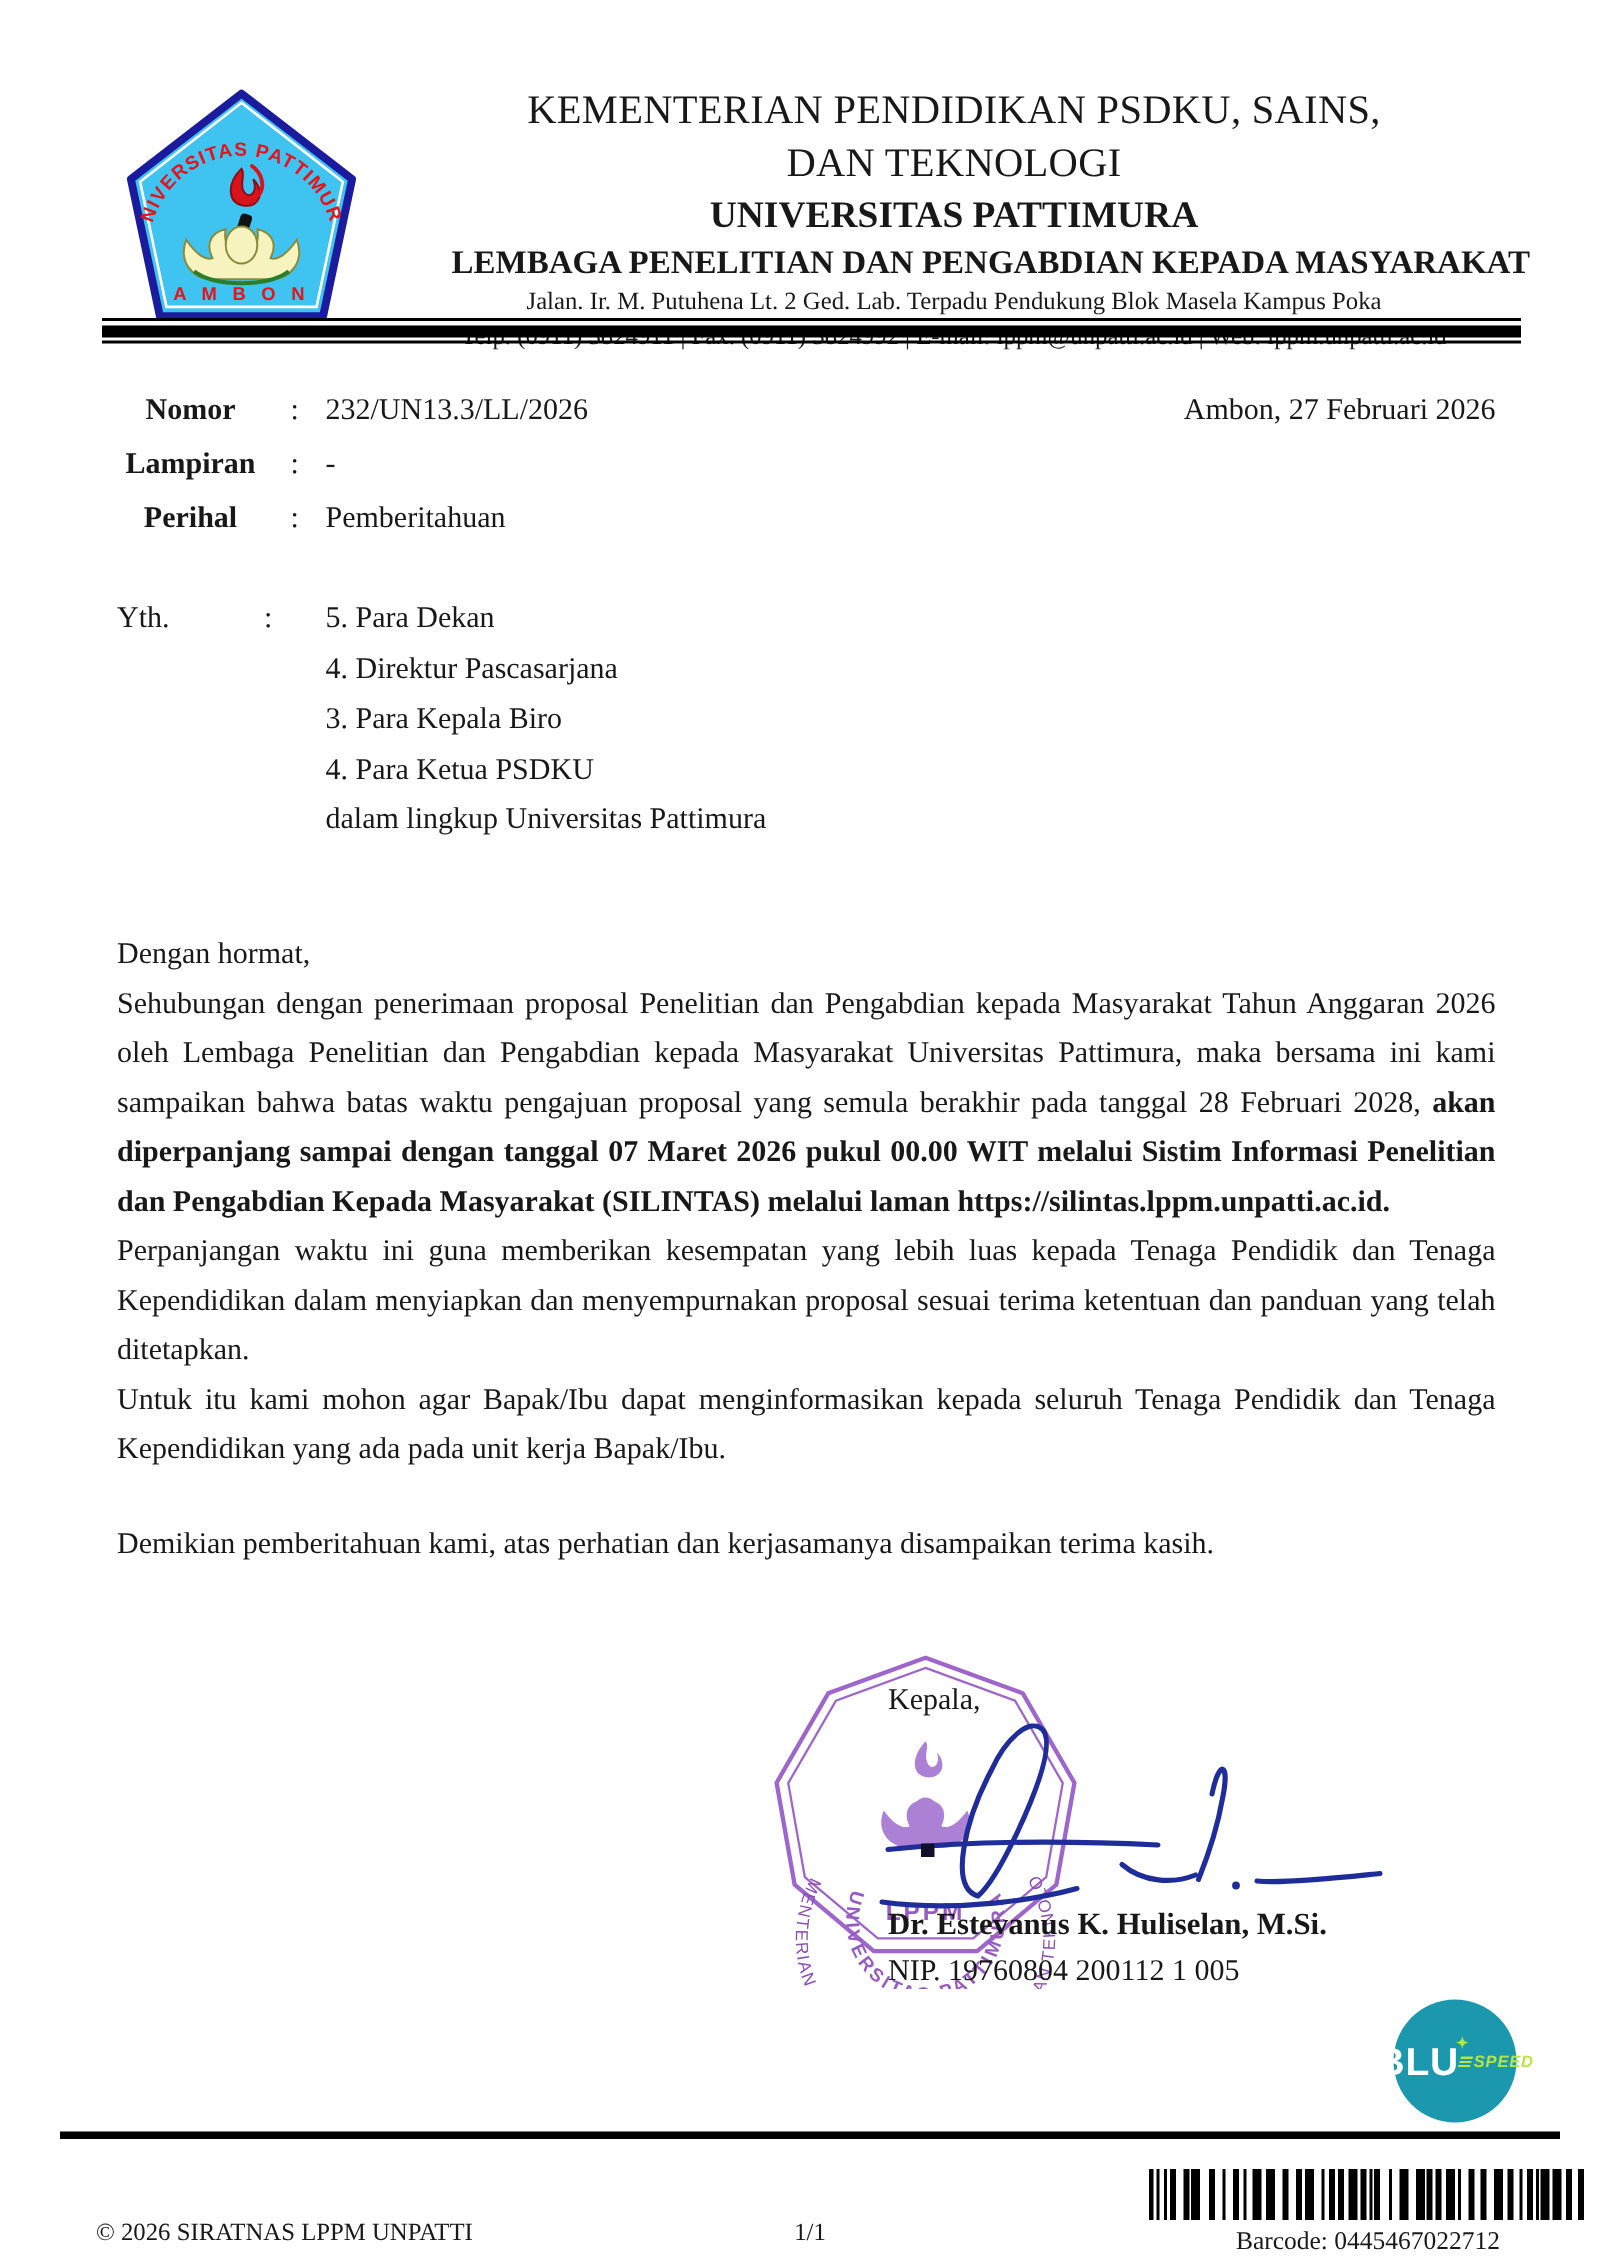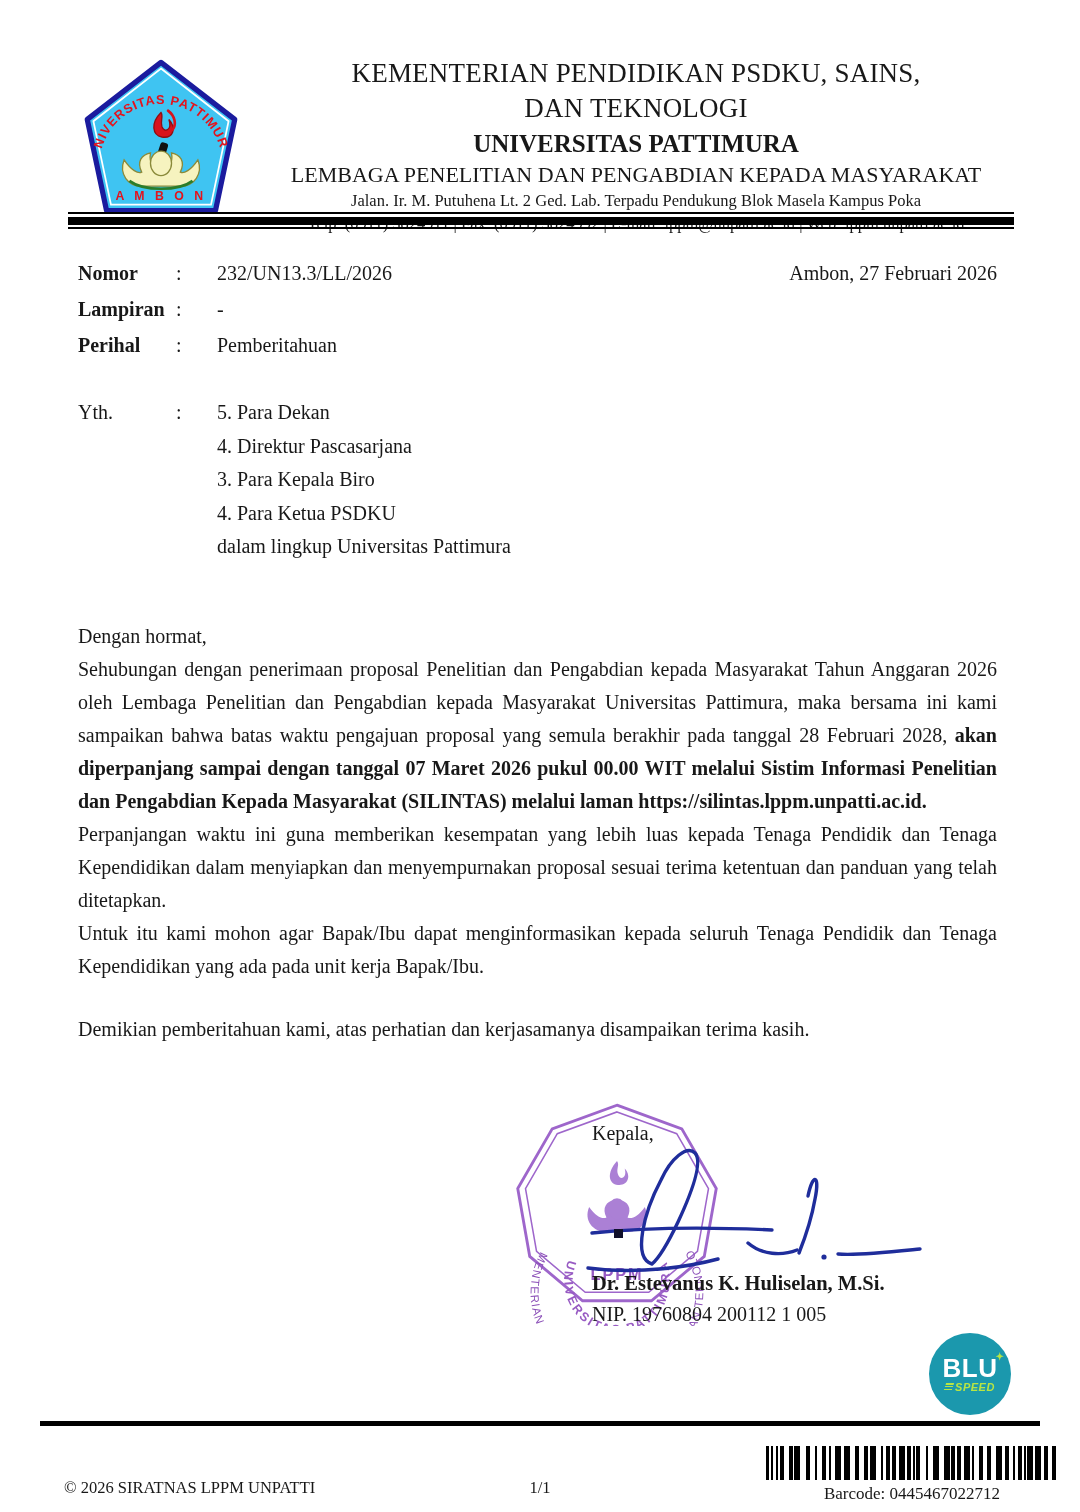--- a/index.html
+++ b/index.html
@@ -6,29 +6,29 @@
   .page{
     position:relative; width:1080px; height:1512px; background:#ffffff;
     margin:0 auto; overflow:hidden;
     font-family:"Liberation Serif","DejaVu Serif",serif; color:#181818;
   }
   
   .logo-svg{position:absolute; left:72px; top:58px; width:178px; height:158px;}
   .head-text{position:absolute; left:252px; right:60px; top:56px; text-align:center;}
   .ministry{font-size:27px; line-height:35px; letter-spacing:.2px;}
   .university{font-size:25px; font-weight:bold; line-height:32px; margin-top:2px;}
-  .institute{font-size:22px; font-weight:normal; line-height:29px;}
+  .institute{font-size:22px; font-weight:bold; line-height:29px;text-align:right;}
   .addr{font-size:16.5px; line-height:23px;}
   .rule-double{position:absolute; left:68px; right:66px; top:212px;}
   .rule-double .thin{height:2px; background:#000;}
   .rule-double .thick{height:8px; background:#000; margin-top:3px;}
   .rule-double .thin2{height:2px; background:#000; margin-top:2px;}
   
   .meta{position:absolute; left:78px; right:83px; top:262px; font-size:20px;}
-  .meta-row{height:36px; display:flex; align-items:baseline;}
+  .meta-row{height:36px; display:flex; align-items:baseline;text-align:center;}
   .meta-label{display:inline-block; min-width:98px; font-weight:bold;}
   .colon{display:inline-block; width:41px;}
   .date{margin-left:auto;}
   
   .yth{position:absolute; left:78px; top:396px; font-size:20px; line-height:33.5px;}
   .yth-row{display:flex; align-items:baseline;}
   .yth-label{display:inline-block; min-width:98px;}
   .yth-indent{padding-left:139px;}
   
   .body-text{position:absolute; left:78px; right:83px; top:620px;
@@ -37,21 +37,21 @@
   .closing{margin-top:30px;}
   b,.bold{font-weight:bold;}
   
   .stamp-svg{position:absolute; left:497px; top:1086px; width:240px; height:240px; opacity:.88; z-index:1;}
   .sig-svg{position:absolute; left:555px; top:1140px; width:375px; height:135px; z-index:2;}
   .kepala{position:absolute; left:592px; top:1122px; font-size:20px; z-index:3;}
   .sig-name{position:absolute; left:592px; top:1272px; font-size:20.5px; font-weight:bold; z-index:3;}
   .sig-nip{position:absolute; left:592px; top:1303px; font-size:20px; z-index:3;}
   
   .blu{position:absolute; left:929px; top:1333px; width:82px; height:82px; border-radius:50%;
-       display:flex; flex-direction:column; align-items:center; justify-content:center; z-index:1;}
+       display:flex; flex-direction:row; align-items:center; justify-content:center; z-index:1;}
   .blu-word{color:#fff; font-family:"Liberation Sans",sans-serif; font-weight:bold;
             font-size:26px; line-height:24px; letter-spacing:.5px; position:relative;}
   .blu-star{position:absolute; right:-7px; top:-4px; font-size:10px; line-height:10px;}
   .blu-speed{display:flex; align-items:center; gap:2px; margin-top:1px;}
   .speed-lines{display:inline-block; width:8px; height:7px;
      background:linear-gradient(to bottom,currentColor 0 1.5px,transparent 1.5px 2.75px,
        currentColor 2.75px 4.25px,transparent 4.25px 5.5px,currentColor 5.5px 7px);
      transform:skewX(-18deg);}
   .blu-speed span{font-family:"Liberation Sans",sans-serif; font-weight:bold; font-style:italic;
             font-size:11px; letter-spacing:.5px;}

